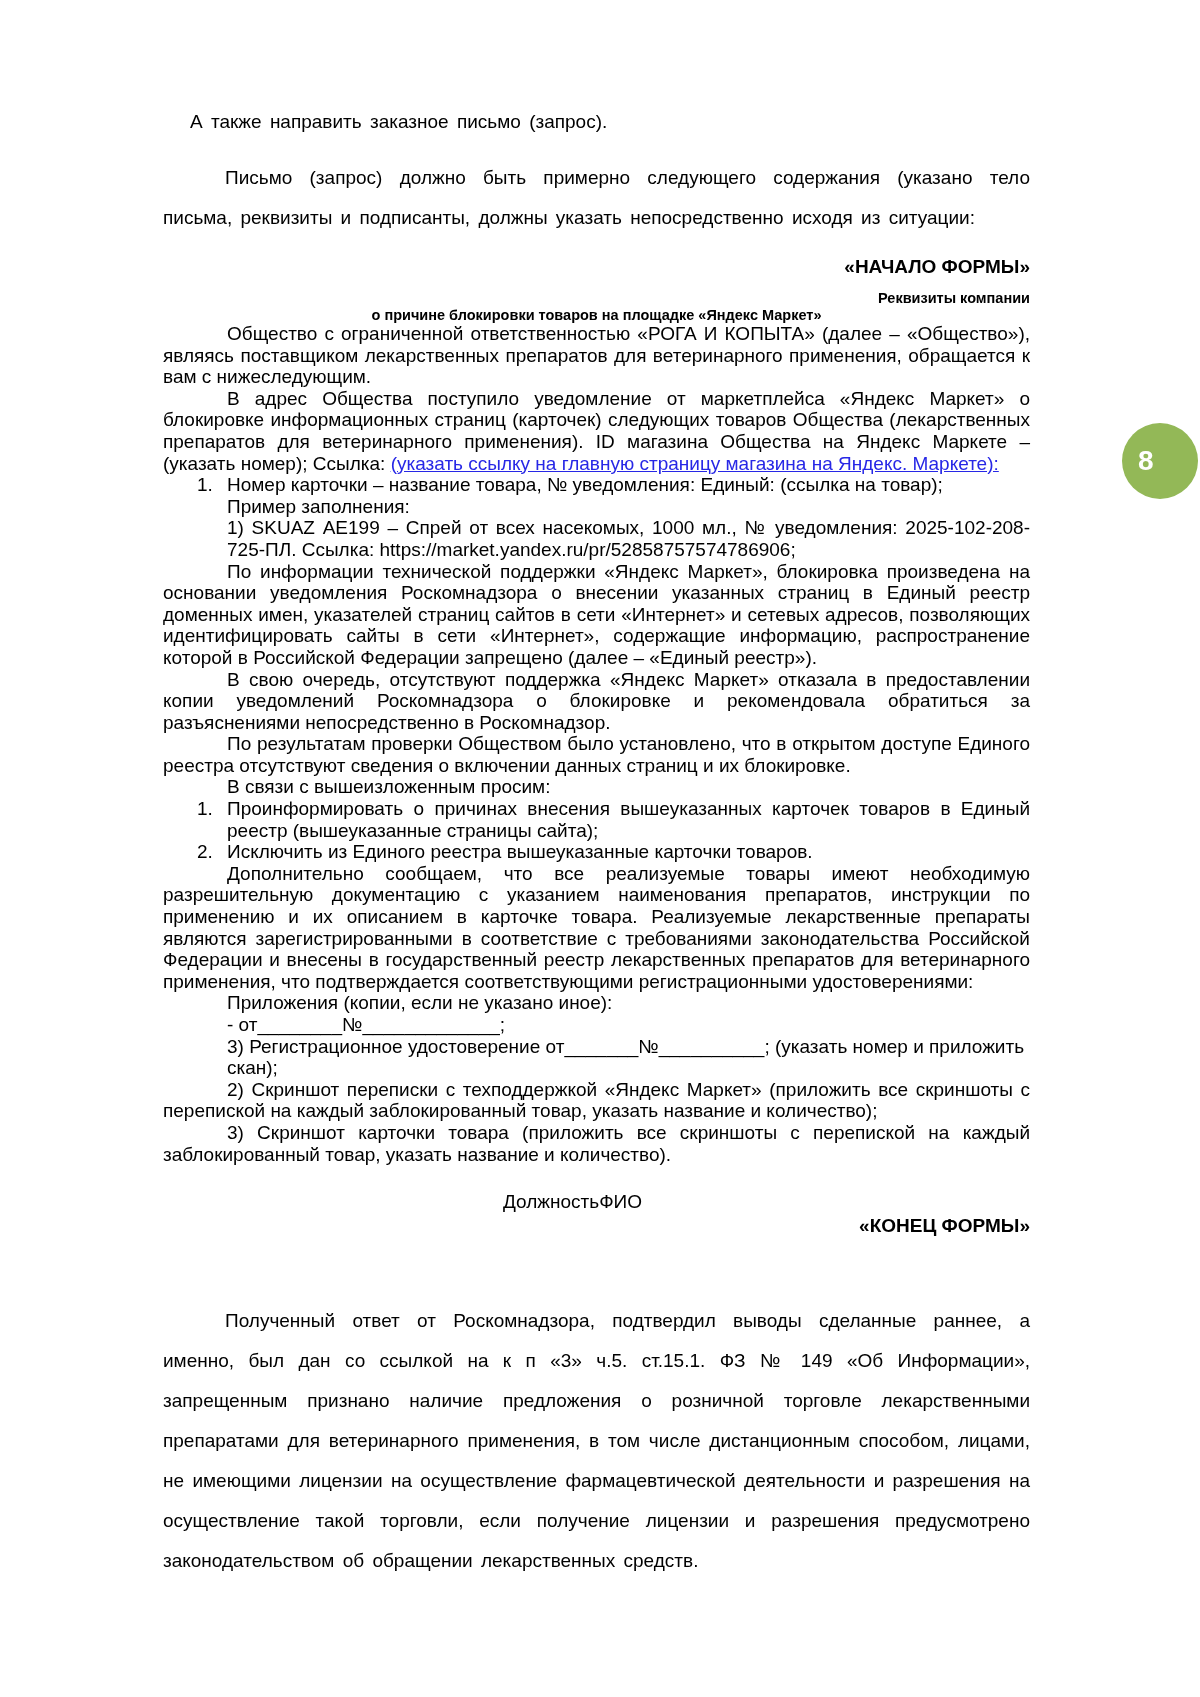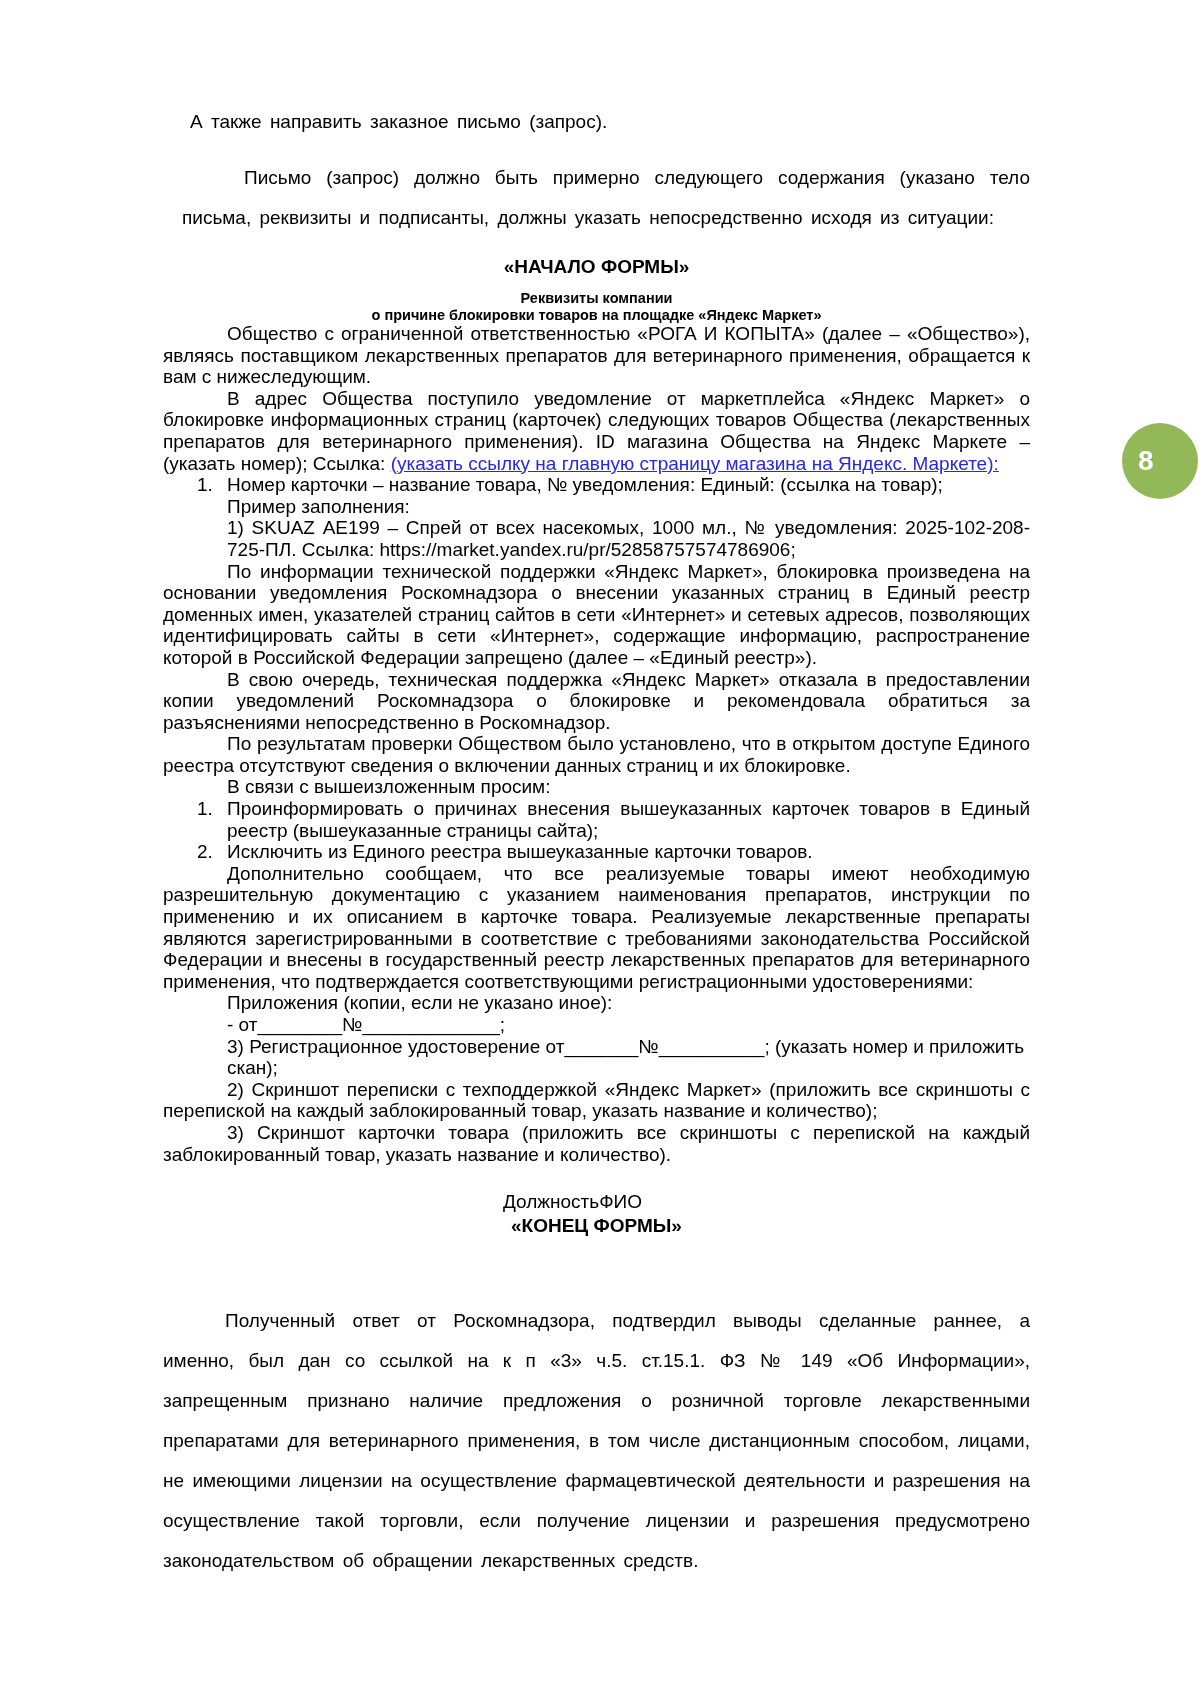--- a/index.html
+++ b/index.html
@@ -17,34 +17,34 @@
   }
   
   .big {
     font-size: 19px;
     line-height: 40px;
     margin: 0;
     text-align: justify;
     word-spacing: 3px;
   }
   .p1 { text-indent: 27px; text-align: left; margin-bottom: 16px; }
-  .p2 { text-indent: 62px; margin-bottom: 18px; margin-left: 19px; }
+  .p2 { text-indent: 62px; margin-bottom: 18px; }
   .concl { text-indent: 62px; margin-top: 64px; }
   
   .marker {
     font-size: 19px;
     font-weight: bold;
-    text-align: center;
+    text-align: right;
     margin: 16px 0 12px 0;
   }
   .marker.end { margin: 2px 0 0 0; }
   .requisites {
     font-size: 14.5px;
     font-weight: bold;
-    text-align: center;
+    text-align: right;
     margin: 0 0 1px 0;
   }
   .subject {
     font-size: 14.5px;
     font-weight: bold;
     text-align: center;
     margin: 0;
   }
   
   .letter {
@@ -106,21 +106,21 @@
 
       <div class="li">
         <span class="num">1.</span>
         <span>Номер карточки – название товара, № уведомления: Единый: (ссылка на товар);</span>
       </div>
 
       <p class="ind">Пример заполнения:</p>
       <p class="ind just">1) SKUAZ АЕ199 – Спрей от всех насекомых, 1000 мл., № уведомления: 2025-102-208-725-ПЛ. Ссылка: https://market.yandex.ru/pr/52858757574786906;</p>
 
       <p class="lp">По информации технической поддержки «Яндекс Маркет», блокировка произведена на основании уведомления Роскомнадзора о внесении указанных страниц в Единый реестр доменных имен, указателей страниц сайтов в сети «Интернет» и сетевых адресов, позволяющих идентифицировать сайты в сети «Интернет», содержащие информацию, распространение которой в Российской Федерации запрещено (далее – «Единый реестр»).</p>
-      <p class="lp">В свою очередь, техническая поддержка «Яндекс Маркет» отказала в предоставлении копии уведомлений Роскомнадзора о блокировке и рекомендовала обратиться за разъяснениями непосредственно в Роскомнадзор.</p>
+      <p class="lp">В свою очередь, отсутствуют поддержка «Яндекс Маркет» отказала в предоставлении копии уведомлений Роскомнадзора о блокировке и рекомендовала обратиться за разъяснениями непосредственно в Роскомнадзор.</p>
       <p class="lp">По результатам проверки Обществом было установлено, что в открытом доступе Единого реестра отсутствуют сведения о включении данных страниц и их блокировке.</p>
       <p class="lp">В связи с вышеизложенным просим:</p>
 
       <div class="li">
         <span class="num">1.</span>
         <span>Проинформировать о причинах внесения вышеуказанных карточек товаров в Единый реестр (вышеуказанные страницы сайта);</span>
       </div>
       <div class="li">
         <span class="num">2.</span>
         <span>Исключить из Единого реестра вышеуказанные карточки товаров.</span>

